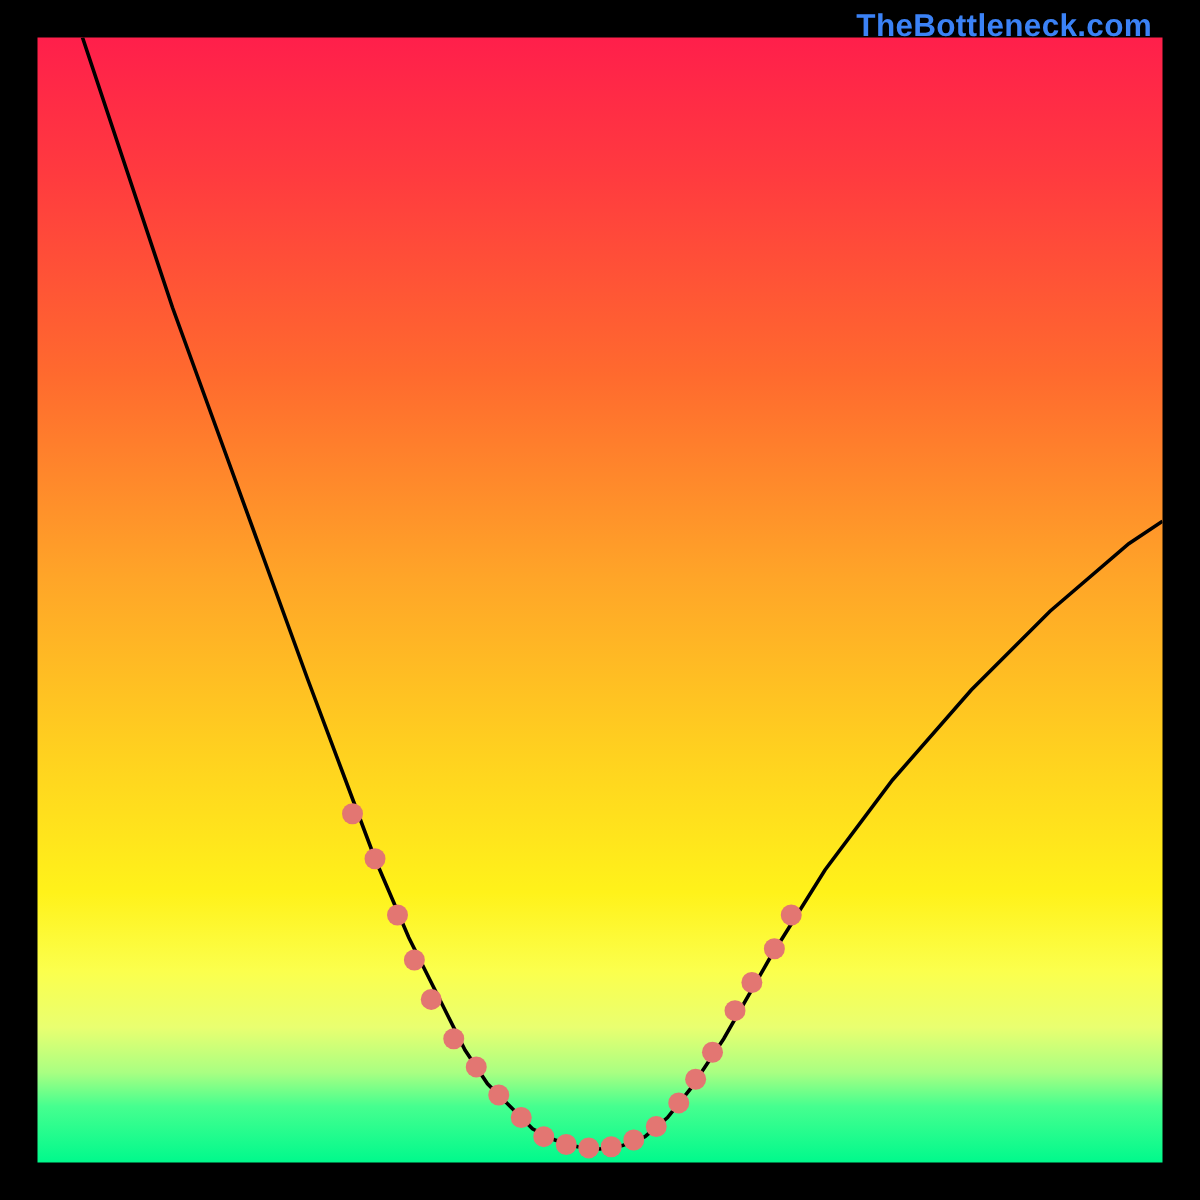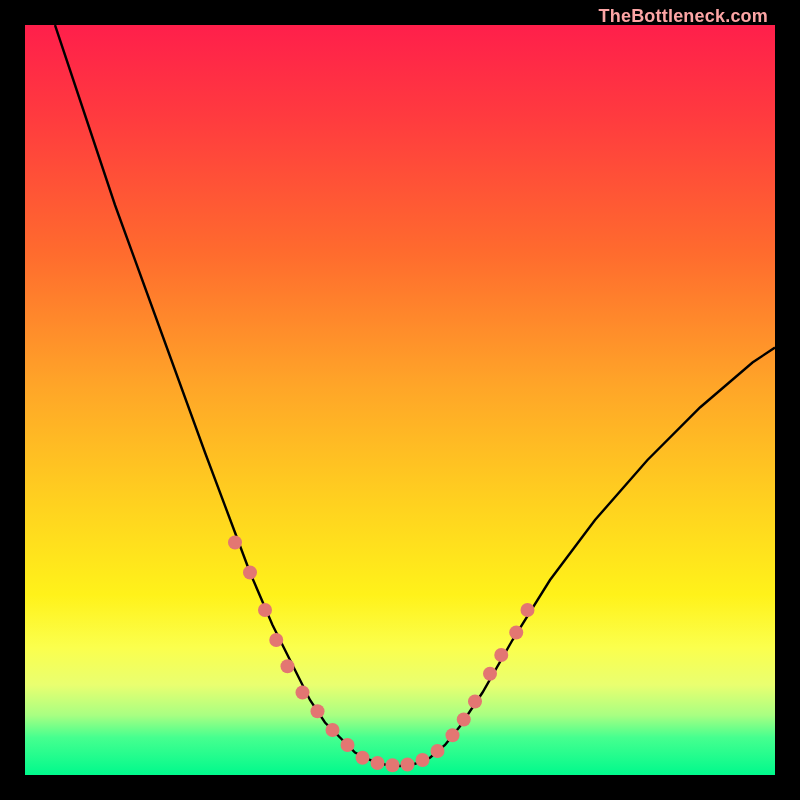--- a/index.html
+++ b/index.html
@@ -46,23 +46,23 @@
     top: 0;
     width: 750px;
     height: 750px;
     pointer-events: none;
   }
   .watermark {
     position: absolute;
     right: 32px;
     top: 6px;
     font-family: Arial, Helvetica, sans-serif;
-    font-size: 18px;
+    font-size: 21px;
     font-weight: 600;
-    color: #fca5a5;
+    color: #3b82f6;
     letter-spacing: 0.2px;
     user-select: none;
   }
 </style>
 </head>
 <body>
 
 <div class="frame">
   <div class="plot-area"></div>
   <svg class="overlay" viewBox="0 0 750 750" preserveAspectRatio="none">

